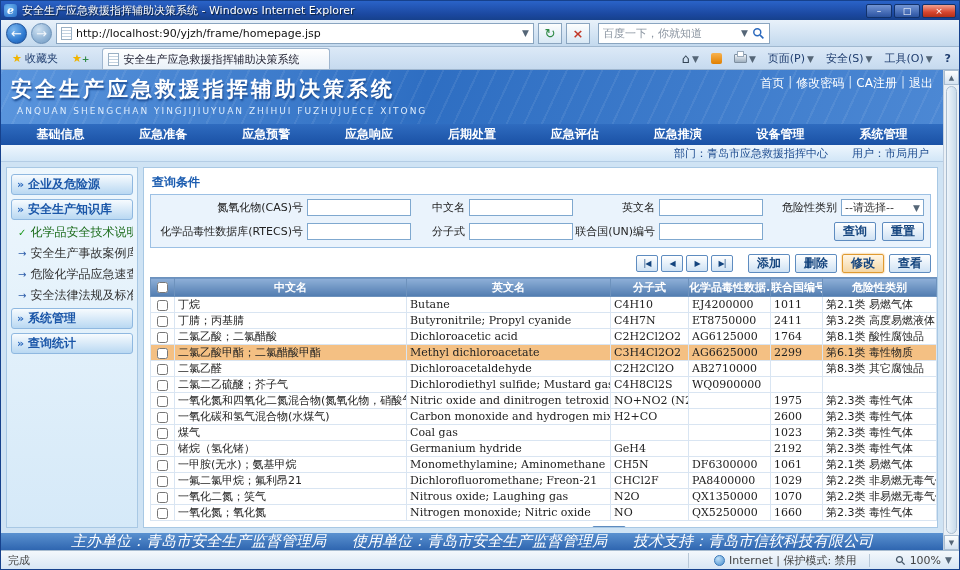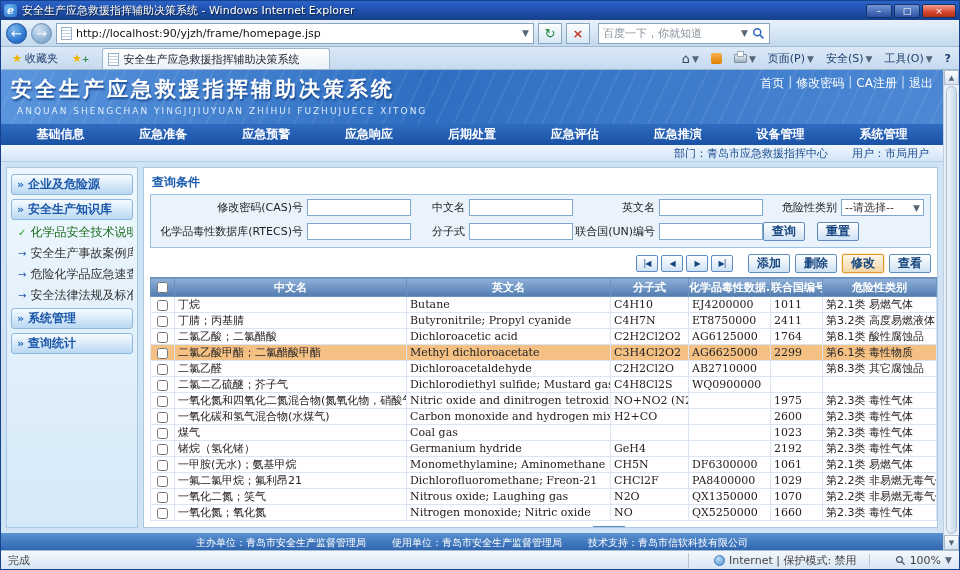--- a/index.html
+++ b/index.html
@@ -92,21 +92,21 @@
   .side-item.active .si-label { color:#1a6b1a; }
 
   .main { flex:1; background:#fff; border:1px solid #a8c8e4; padding:6px 6px 4px; display:flex; flex-direction:column; overflow:hidden; }
   .query-title { color:var(--accent-blue,#1b5cb0); font-weight:bold; font-size:12px; margin:0 0 3px 2px; flex:0 0 auto; }
   .query-panel { border:1px solid #9cc0e4; background:#eaf3fc; padding:4px 6px 6px; flex:0 0 auto; }
   .query-grid { display:grid; grid-template-columns:150px 104px 58px 104px 86px 104px 78px 1fr; align-items:center; row-gap:6px; }
   .q-label { font-size:11px; color:#222; text-align:right; padding-right:4px; white-space:nowrap; overflow:hidden; }
   .q-input { height:17px; border:1px solid #7fa8cf; background:#fff; width:100%; font-size:11px; padding:0 2px; }
   .q-select { height:17px; border:1px solid #7fa8cf; background:#fff; display:flex; align-items:center;
     justify-content:space-between; font-size:11px; color:#333; padding:0 3px; cursor:pointer; }
-  .q-buttons { grid-column:7 / 9; display:flex; gap:12px; justify-content:flex-start; }
+  .q-buttons { grid-column:7 / 9; display:flex; gap:6px; justify-content:flex-end; }
 
   .btn { height:19px; min-width:42px; border:1px solid #5e8cc0; border-radius:2px;
     background:linear-gradient(#ffffff,#cfe2f4); color:#14447e; font-weight:bold; font-size:12px;
     display:flex; align-items:center; justify-content:center; padding:0 5px; cursor:pointer; }
   .btn.highlight { border-color:#e09a30; background:linear-gradient(#fff6e6,#f4d6a4); box-shadow:0 0 2px #e8a33d; }
 
   .toolbar { display:flex; justify-content:flex-end; align-items:center; gap:5px; margin:6px 0 4px; flex:0 0 auto; }
   .pager { display:flex; gap:3px; margin-right:10px; }
   .pager-btn { width:22px; min-width:22px; height:17px; font-size:8px; letter-spacing:-1px; font-weight:normal; }
 
@@ -120,22 +120,22 @@
   .cb-col { text-align:center; }
   .rowcb { width:11px; height:11px; vertical-align:middle; cursor:pointer; }
 
   .summary { display:flex; align-items:center; margin-top:5px; font-size:12px; color:#333; flex:0 0 auto; }
   .sp { flex:1; }
   .goto-group { display:flex; align-items:center; gap:4px; }
   .goto-btn { height:17px; min-width:34px; font-weight:normal; font-size:11px; }
   .page-input { width:30px; height:16px; border:1px solid #7fa8cf; font-size:11px; text-align:center; }
   .total-pages { margin-left:34px; margin-right:150px; }
 
-  .app-footer { height:17px; background:linear-gradient(#5a91d0,#2f66b0); color:#fff; display:flex; align-items:flex-end;
-    justify-content:center; gap:26px; font-size:10px; flex:0 0 auto; white-space:nowrap; overflow:hidden; }
+  .app-footer { height:17px; background:linear-gradient(#5a91d0,#2f66b0); color:#fff; display:flex; align-items:center;
+    justify-content:center; gap:26px; font-size:15px; flex:0 0 auto; white-space:nowrap; overflow:hidden;font-style:italic; }
 
   .scrollbar { width:16px; background:#eaf0f6; border-left:1px solid #c0cede; display:flex; flex-direction:column; flex:0 0 auto; }
   .sb-arrow { height:15px; background:linear-gradient(#fdfefe,#d4e2f0); border:1px solid #aabdd0;
     display:flex; align-items:center; justify-content:center; font-size:7px; color:#567; cursor:pointer; }
   .sb-thumb { flex:1; margin:1px 2px; background:linear-gradient(90deg,#eef5fb,#c8daea); border:1px solid #aabdd0;
     border-radius:6px; cursor:grab; }
 
   .statusbar { height:19px; background:linear-gradient(#f4f8fc,#d8e6f4); border-top:1px solid #a8bcd0; display:flex;
     align-items:center; padding:0 7px; font-size:11px; color:#444; gap:10px; flex:0 0 auto; }
   .sb-right { margin-left:auto; display:flex; align-items:center; gap:12px; }
@@ -291,21 +291,21 @@
             <div class="side-group">
               <span class="sg-icon">»</span>
               <span>查询统计</span>
             </div>
           </div>
 
         <div class="main">
           <div class="query-title">查询条件</div>
           <div class="query-panel">
             <div class="query-grid" id="query-grid">
-                <label class="q-label">修改密码(CAS)号</label>
+                <label class="q-label">氮氧化物(CAS)号</label>
                 <input type="text" class="q-input" style="">
                 <label class="q-label">中文名</label>
                 <input type="text" class="q-input" style="">
                 <label class="q-label">英文名</label>
                 <input type="text" class="q-input" style="">
                 <label class="q-label">危险性类别</label>
                 <div class="q-select">
                   <span>--请选择--</span>
                   <span class="caret">▼</span>
                 </div>

